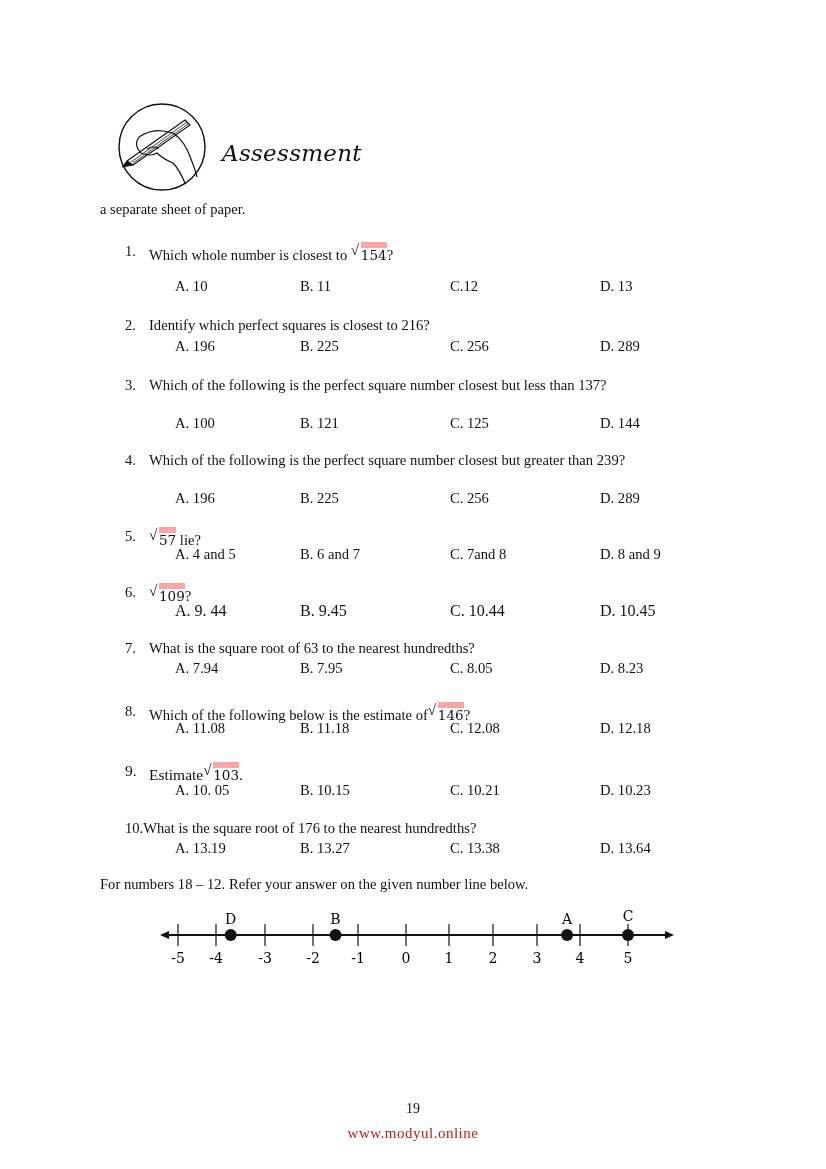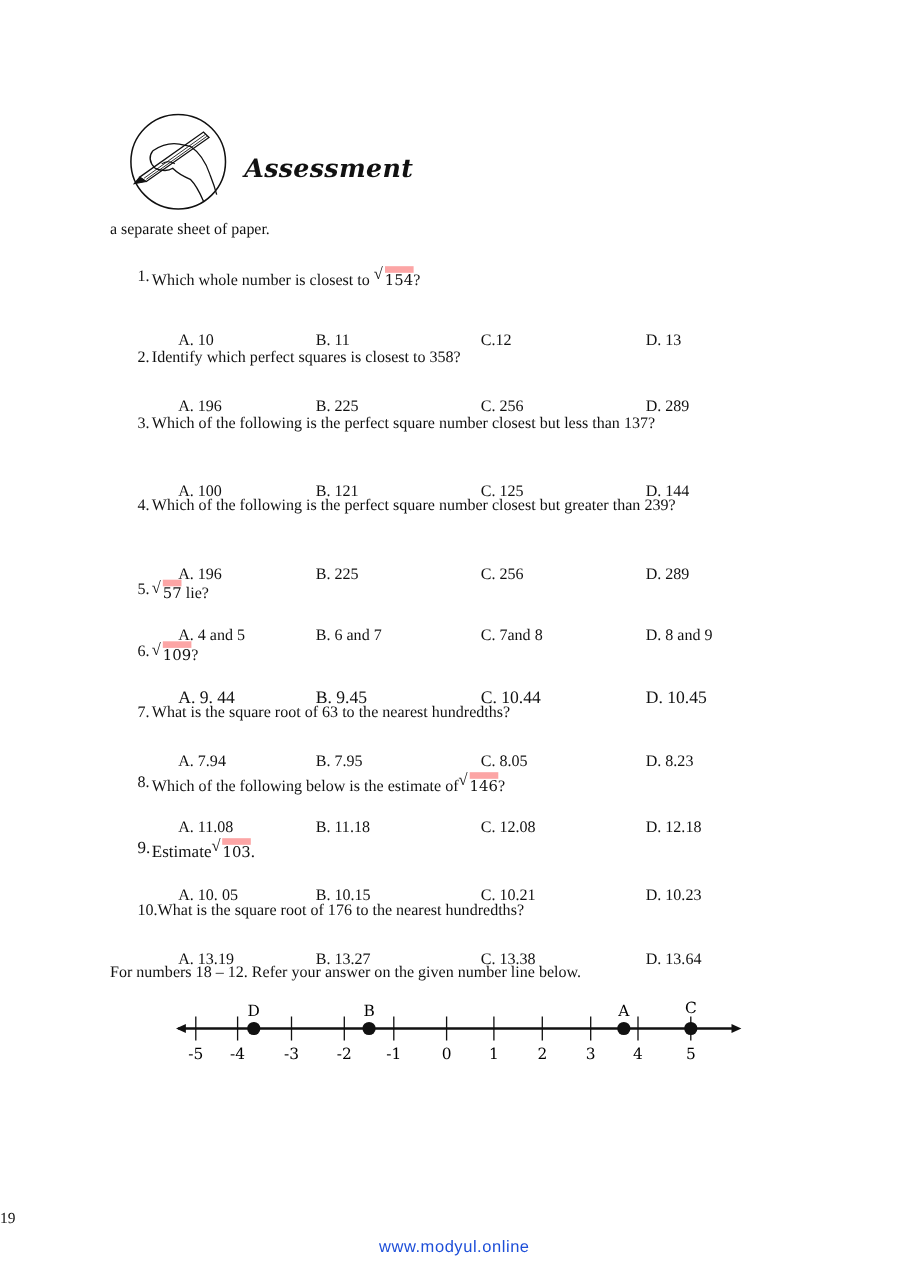--- a/index.html
+++ b/index.html
@@ -1,36 +1,36 @@
 <!DOCTYPE html>
 <html><head>
 <meta charset="utf-8">
 <style>
   html, body { margin:0; padding:0; background:#ffffff; }
   body { width:826px; height:1169px; position:relative; overflow:hidden;
          font-family:"DejaVu Serif", "Liberation Serif", serif; color:#111; }
   .abs { position:absolute; }
   .logo { left:117px; top:103px; width:90px; height:88px; }
-  .title { left:222px; top:140px; font-family:"DejaVu Serif", serif; font-weight:bold; font-style:italic; font-size:23px; letter-spacing:0.3px; }
+  .title { left:222px; top:140px; font-family:"DejaVu Serif", serif; font-weight:normal; font-style:italic; font-size:23px; letter-spacing:0.3px; }
   .intro { left:100px; top:200px; width:640px; font-size:14.5px; line-height:19px; font-family:"Liberation Serif", serif; }
   .q { position:absolute; left:125px; font-size:14.6px; font-family:"Liberation Serif", "DejaVu Serif", serif; line-height:18px; width:610px; }
   .q .num { position:absolute; left:0; }
-  .q .txt { display:block; margin-left:13px; }
+  .q .txt { display:block; margin-left:24px; }
   .q.ten .txt { margin-left:0; }
-  .opts { position:absolute; left:162px; font-size:14.6px; font-family:"Liberation Serif", serif; width:560px; height:18px;margin-top:24px; }
+  .opts { position:absolute; left:175px; font-size:14.6px; font-family:"Liberation Serif", serif; width:560px; height:18px; }
   .opts span { position:absolute; top:0; white-space:nowrap; }
   .o0 { left:0; } .o1 { left:125px; } .o2 { left:275px; } .o3 { left:425px; }
   .big { font-size:16px; }
   .sqrt { display:inline-block; position:relative; padding-left:10px; }
   .sqrt .rad { position:absolute; left:0; top:-1px; font-size:15px; }
   .sqrt .arg { border-top:6px solid #fca5a5; padding-top:0px; display:inline-block; line-height:15px; font-size:13.5px; font-family:"DejaVu Serif", serif; }
   .footer-note { left:100px; top:876px; font-size:14.6px; font-family:"Liberation Serif", serif; }
   .numline { left:150px; top:905px; width:540px; height:70px; }
-  .page { left:0; width:826px; top:1101px; font-size:14px; font-family:"Liberation Serif", serif; }
-  .wm { left:0; width:826px; top:1125px; text-align:center; font-size:15px; color:#1d4ed8; font-family:Liberation Sans, sans-serif; letter-spacing:0.5px; }
+  .page { left:0; width:826px; top:1101px; text-align:center; font-size:14px; font-family:"Liberation Serif", serif; }
+  .wm { left:0; width:826px; top:1125px; text-align:center; font-size:15px; color:#b91c1c; font-family:Liberation Serif, serif; letter-spacing:0.5px; }
 </style>
 </head>
 <body>
 
 <div class="abs logo">
   <svg width="90" height="88" viewBox="0 0 90 88">
     <circle cx="45" cy="44" r="43" fill="none" stroke="#111" stroke-width="1.4"></circle>
 
     <path d="M10 58 L68 17 L73 22 L16 62 Z" fill="#fff" stroke="#111" stroke-width="1.2"></path>
     <line x1="14" y1="59" x2="70" y2="19" stroke="#111" stroke-width="0.8"></line>
@@ -55,21 +55,21 @@
 </div>
 <div class="opts" style="top:278px">
   <span class="o0">A.  10</span>
   <span class="o1">B. 11</span>
   <span class="o2">C.12</span>
   <span class="o3">D. 13</span>
 </div>
 
 <div class="q" style="top:316px">
   <span class="num">2.</span>
-  <span class="txt">Identify which perfect squares is closest to 358?</span>
+  <span class="txt">Identify which perfect squares is closest to 216?</span>
 </div>
 <div class="opts" style="top:338px">
   <span class="o0">A.  196</span>
   <span class="o1">B. 225</span>
   <span class="o2">C. 256</span>
   <span class="o3">D. 289</span>
 </div>
 
 <div class="q" style="top:376px">
   <span class="num">3.</span>

